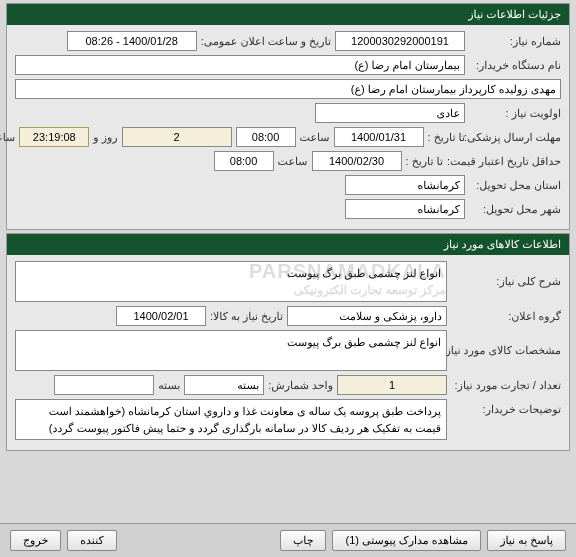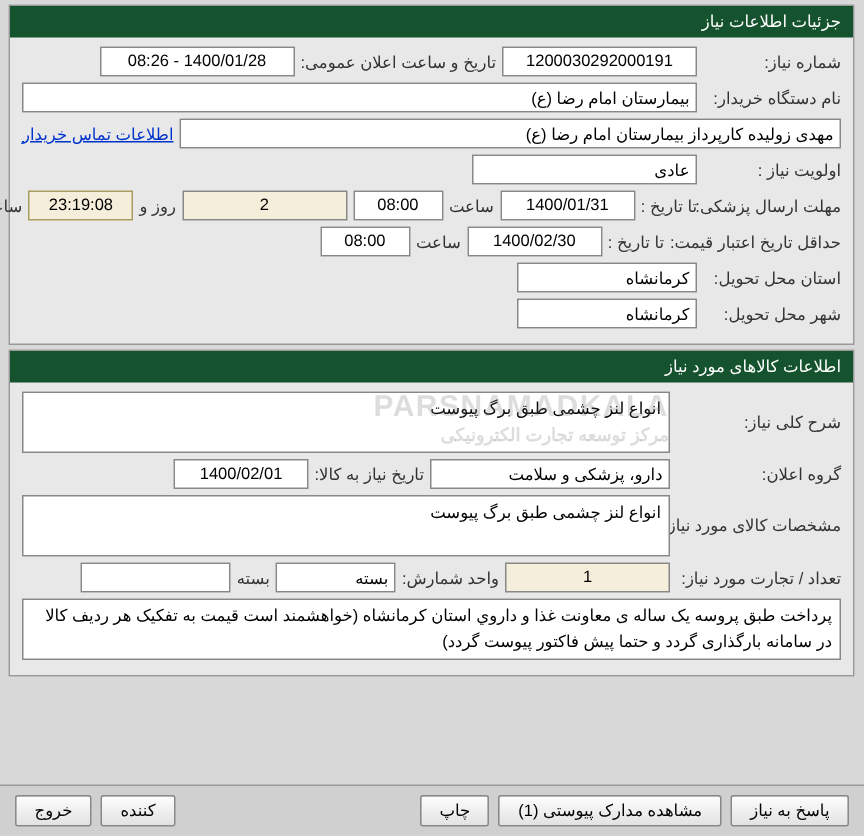--- a/index.html
+++ b/index.html
@@ -124,21 +124,20 @@
       <input class="fld" style="width: 130px; text-align: center;" readonly="" value="1400/01/28 - 08:26">
     </div>
 
     <div class="row">
       <span class="lbl">نام دستگاه خریدار:</span>
       <input class="fld fld-wide" readonly="" value="بیمارستان امام رضا (ع)" style="">
     </div>
 
     <div class="row">
       <input class="fld fld-wide" readonly="" value="مهدی زولیده کارپرداز بیمارستان امام رضا (ع)" style="">
-      <span class="link">اطلاعات تماس خریدار</span>
     </div>
 
     <div class="row">
       <span class="lbl">اولویت نیاز :</span>
       <input class="fld" style="width: 150px;" readonly="" value="عادی">
     </div>
 
     <div class="row">
       <span class="lbl">مهلت ارسال پزشکی:</span>
       <span class="lbl lbl-sm">تا تاریخ :</span>
@@ -196,20 +195,21 @@
     <div class="row">
       <span class="lbl" style="min-width:110px">تعداد / تجارت مورد نیاز:</span>
       <input class="fld fld-count" readonly="" value="1" style="">
       <span class="lbl lbl-sm">واحد شمارش:</span>
       <input class="fld" style="width: 80px;" readonly="" value="بسته">
       <span class="lbl lbl-sm">بسته</span>
       <input class="fld" style="width: 100px;" readonly="" value="">
     </div>
 
     <div class="row" style="align-items:flex-start">
+      <span class="lbl" style="min-width:110px;padding-top:4px">توضیحات خریدار:</span>
       <textarea class="ta" readonly="" style="">پرداخت طبق پروسه یک ساله ی معاونت غذا و داروي استان کرمانشاه (خواهشمند است قیمت به تفکیک هر ردیف کالا در سامانه بارگذاری گردد و حتما پیش فاکتور پیوست گردد)</textarea>
     </div>
 
   </div>
 </div>
 
 <div class="watermark">
   PARSNAMADKALA
   <small>مرکز توسعه تجارت الکترونیکی</small>
 </div>

